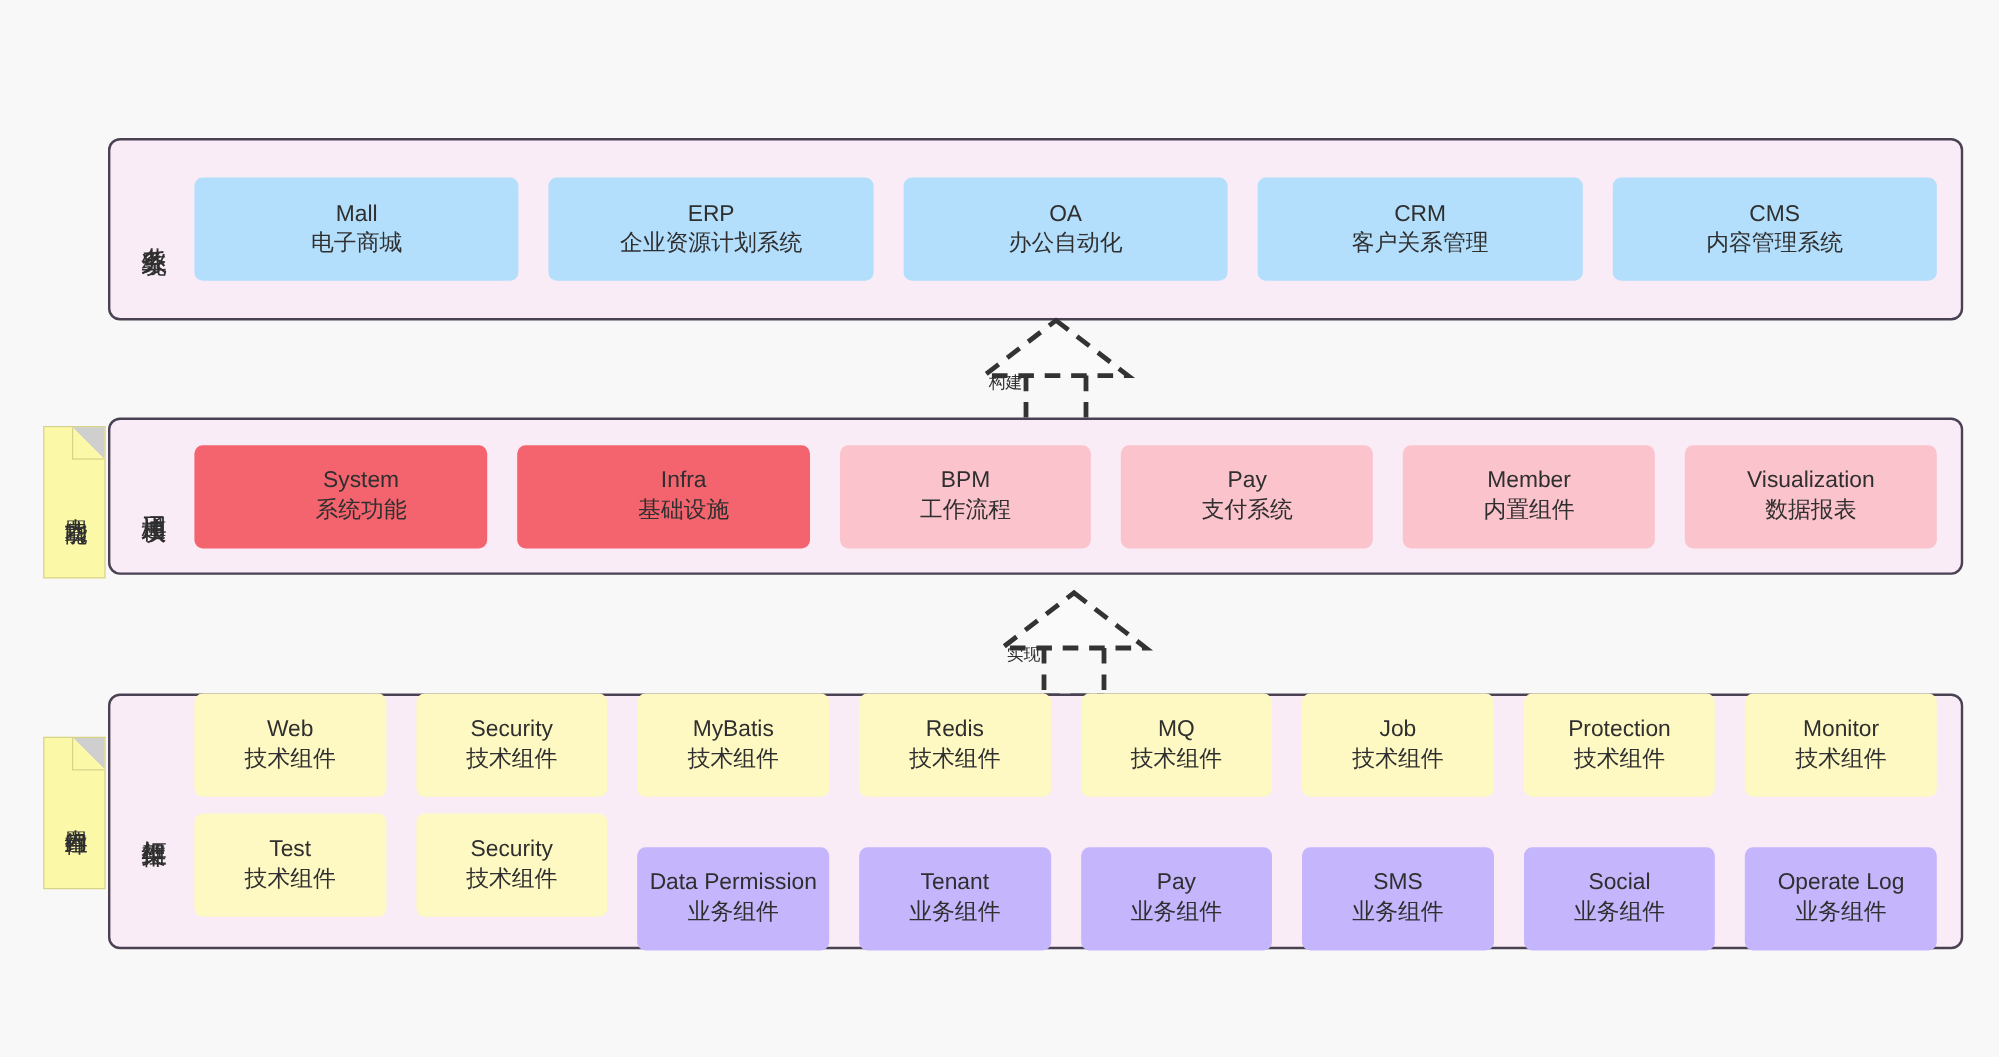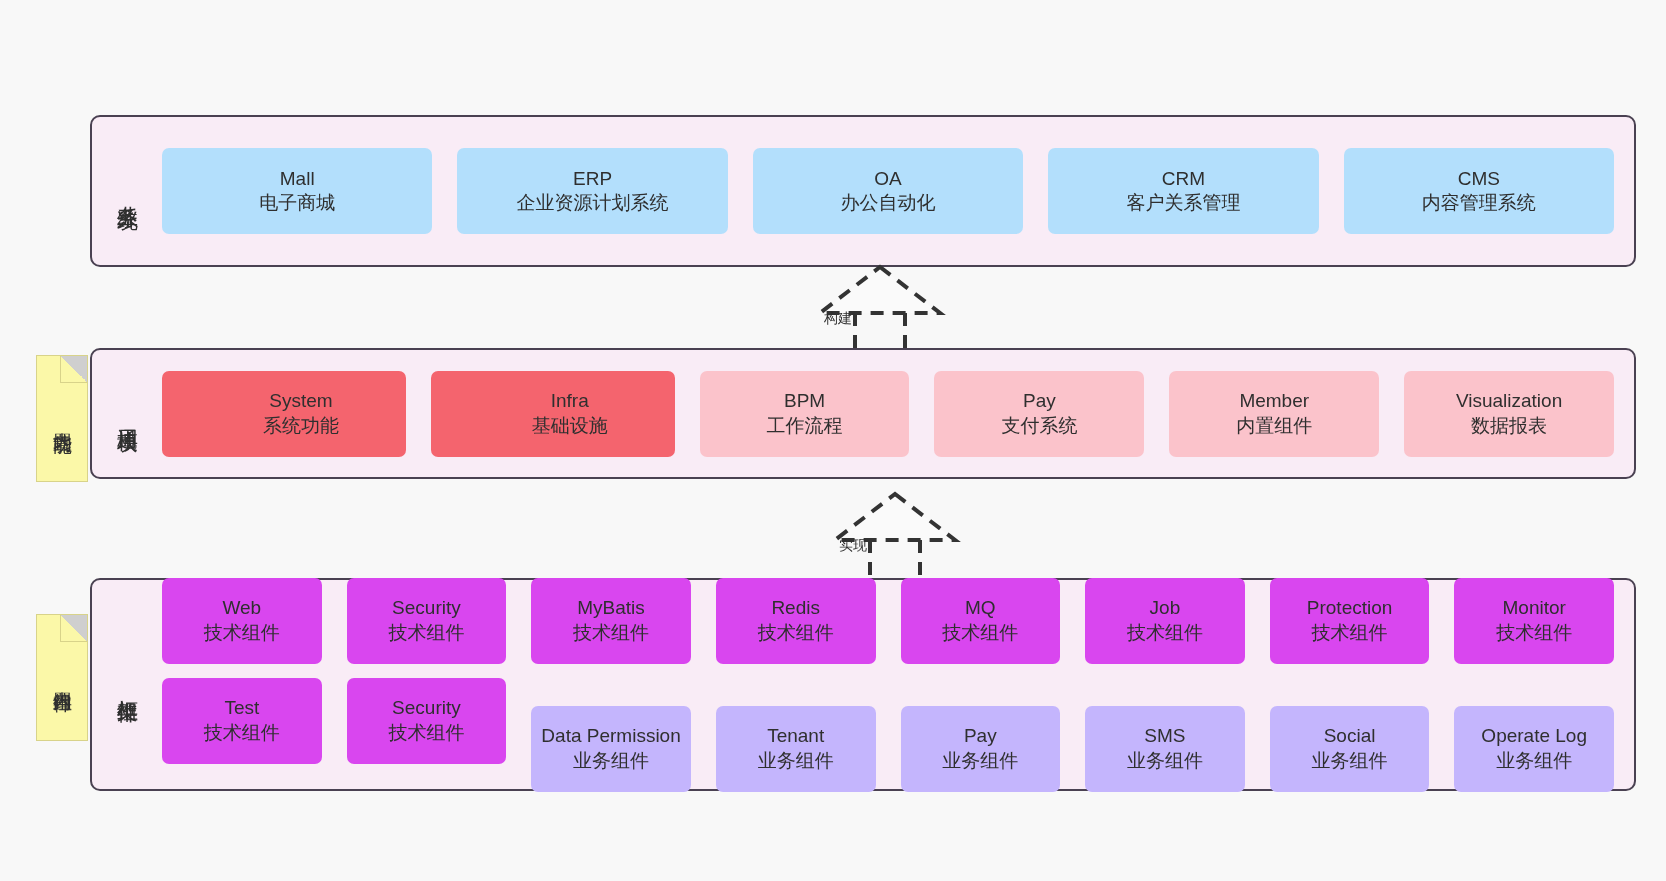--- a/index.html
+++ b/index.html
@@ -81,21 +81,21 @@
     color: #2f2f2f;
     box-sizing: border-box;
     padding: 4px 6px;
   }
   .node .n-name { display: block; }
   .node .n-sub  { display: block; }
 
   .node.blue        { background: #b3dffc; }
   .node.red         { background: #f4646e; padding-left: 40px; }
   .node.pink        { background: #fbc3cb; }
-  .node.green       { background: #d946ef; }
+  .node.green       { background: #fef9c3; }
   .node.lightgreen  { background: #c4b5fd; margin-top: 28px; }
 
   .row-tall .node { height: 86px; }
 
   
   .note {
     position: absolute;
     box-sizing: border-box;
     background: #fbf8a8;
     border: 1px solid #d8d38a;

